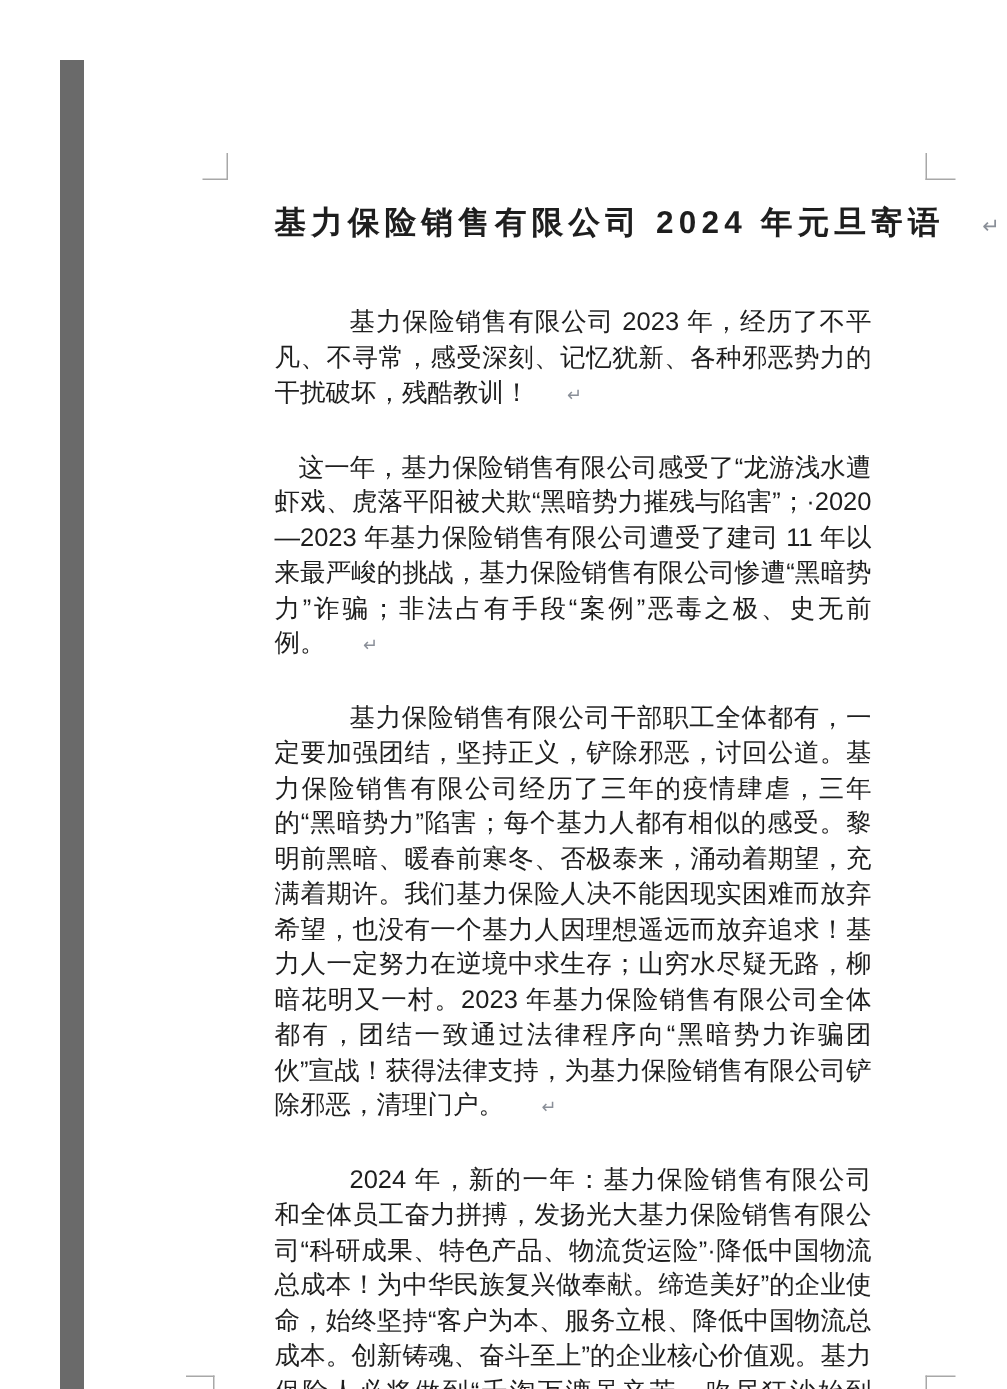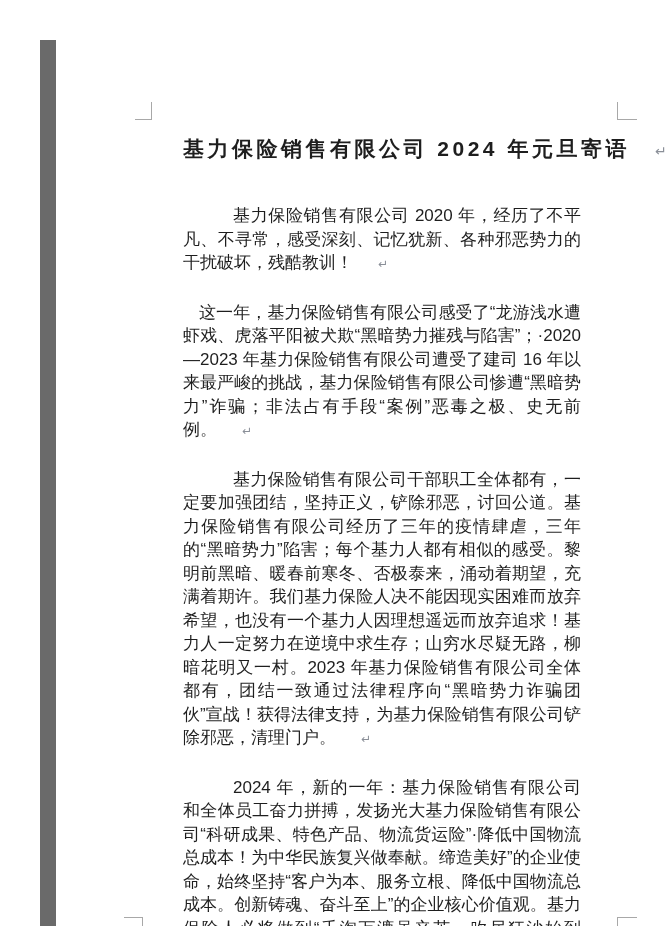--- a/index.html
+++ b/index.html
@@ -56,22 +56,22 @@
   <div class="crop crop-tl"></div>
   <div class="crop crop-tr"></div>
   <div class="crop crop-bl"></div>
   <div class="crop crop-br"></div>
 
   <div class="text-area">
     <div class="title-line"><span>基力保险销售有限公司 2024 年元旦寄语</span><span class="pmark">↵</span></div>
 
     <div>
 
-        <p class="para indent"><span>基力保险销售有限公司 2020 年，经历了不平凡、不寻常，感受深刻、记忆犹新、各种邪恶势力的干扰破坏，残酷教训！</span><span class="pmark">↵</span></p>
-        <p class="para"><span>这一年，基力保险销售有限公司感受了“龙游浅水遭虾戏、虎落平阳被犬欺“黑暗势力摧残与陷害”；·2020—2023 年基力保险销售有限公司遭受了建司 16 年以来最严峻的挑战，基力保险销售有限公司惨遭“黑暗势力”诈骗；非法占有手段“案例”恶毒之极、史无前例。</span><span class="pmark">↵</span></p>
+        <p class="para indent"><span>基力保险销售有限公司 2023 年，经历了不平凡、不寻常，感受深刻、记忆犹新、各种邪恶势力的干扰破坏，残酷教训！</span><span class="pmark">↵</span></p>
+        <p class="para"><span>这一年，基力保险销售有限公司感受了“龙游浅水遭虾戏、虎落平阳被犬欺“黑暗势力摧残与陷害”；·2020—2023 年基力保险销售有限公司遭受了建司 11 年以来最严峻的挑战，基力保险销售有限公司惨遭“黑暗势力”诈骗；非法占有手段“案例”恶毒之极、史无前例。</span><span class="pmark">↵</span></p>
         <p class="para indent"><span>基力保险销售有限公司干部职工全体都有，一定要加强团结，坚持正义，铲除邪恶，讨回公道。基力保险销售有限公司经历了三年的疫情肆虐，三年的“黑暗势力”陷害；每个基力人都有相似的感受。黎明前黑暗、暖春前寒冬、否极泰来，涌动着期望，充满着期许。我们基力保险人决不能因现实困难而放弃希望，也没有一个基力人因理想遥远而放弃追求！基力人一定努力在逆境中求生存；山穷水尽疑无路，柳暗花明又一村。2023 年基力保险销售有限公司全体都有，团结一致通过法律程序向“黑暗势力诈骗团伙”宣战！获得法律支持，为基力保险销售有限公司铲除邪恶，清理门户。</span><span class="pmark">↵</span></p>
         <p class="para indent"><span>2024 年，新的一年：基力保险销售有限公司和全体员工奋力拼搏，发扬光大基力保险销售有限公司“科研成果、特色产品、物流货运险”·降低中国物流总成本！为中华民族复兴做奉献。缔造美好”的企业使命，始终坚持“客户为本、服务立根、降低中国物流总成本。创新铸魂、奋斗至上”的企业核心价值观。基力保险人必将做到“千淘万漉虽辛苦，吹尽狂沙始到金”终将与挥洒的汗水一道化作无尽的甘甜。</span><span class="pmark">↵</span></p>
         <p class="para center"><span>基力保险销售有限公司执行董事·杨广怀</span><span class="pmark">↵</span></p>
         <p class="para center"><span><span class="seg-normal">2024 年元</span><span class="seg-bold">旦新年</span></span><span class="pmark">↵</span></p>
       </div>
   </div>
 
   <div class="page-left-edge"></div>
   <div class="outside-bottom"></div>
 </div>

